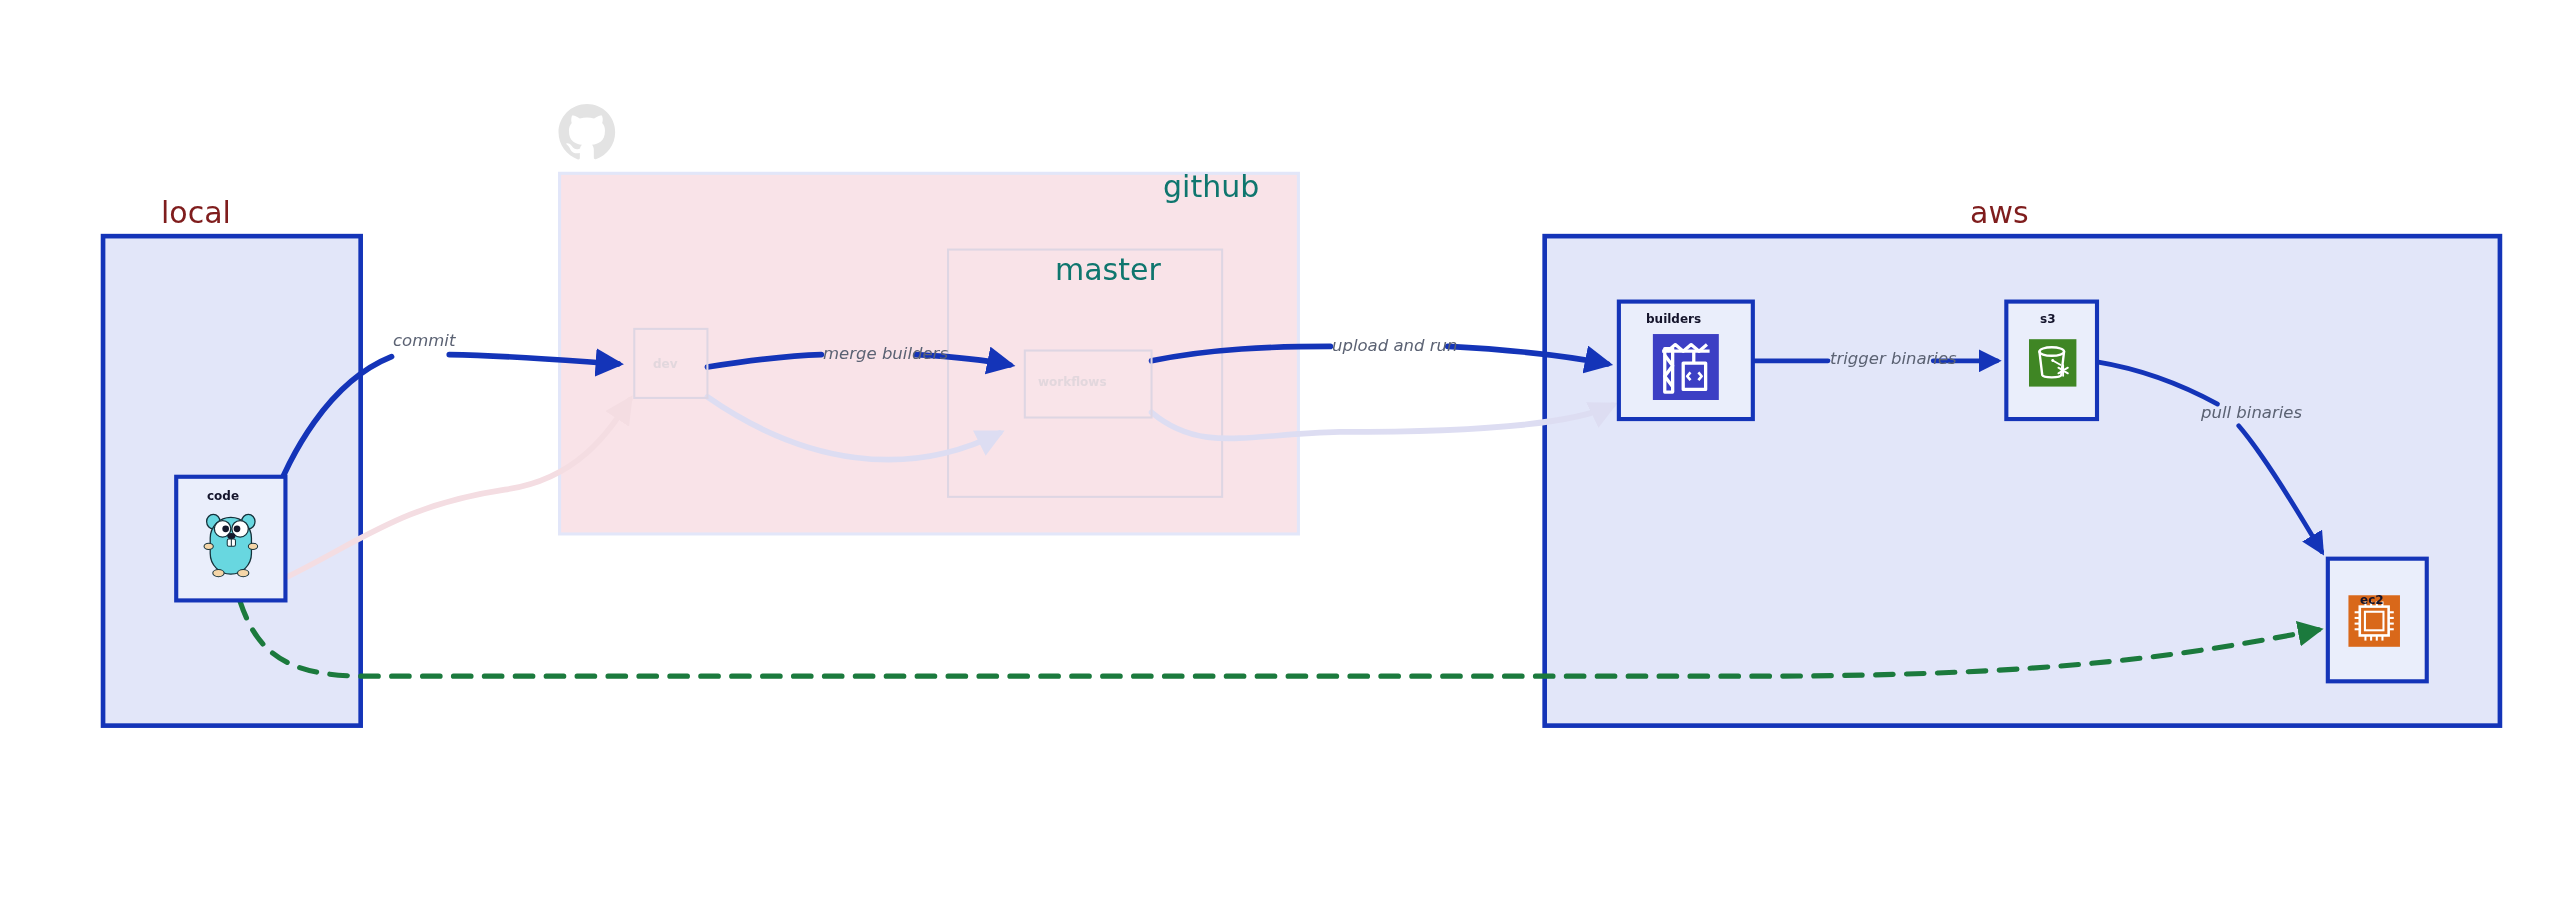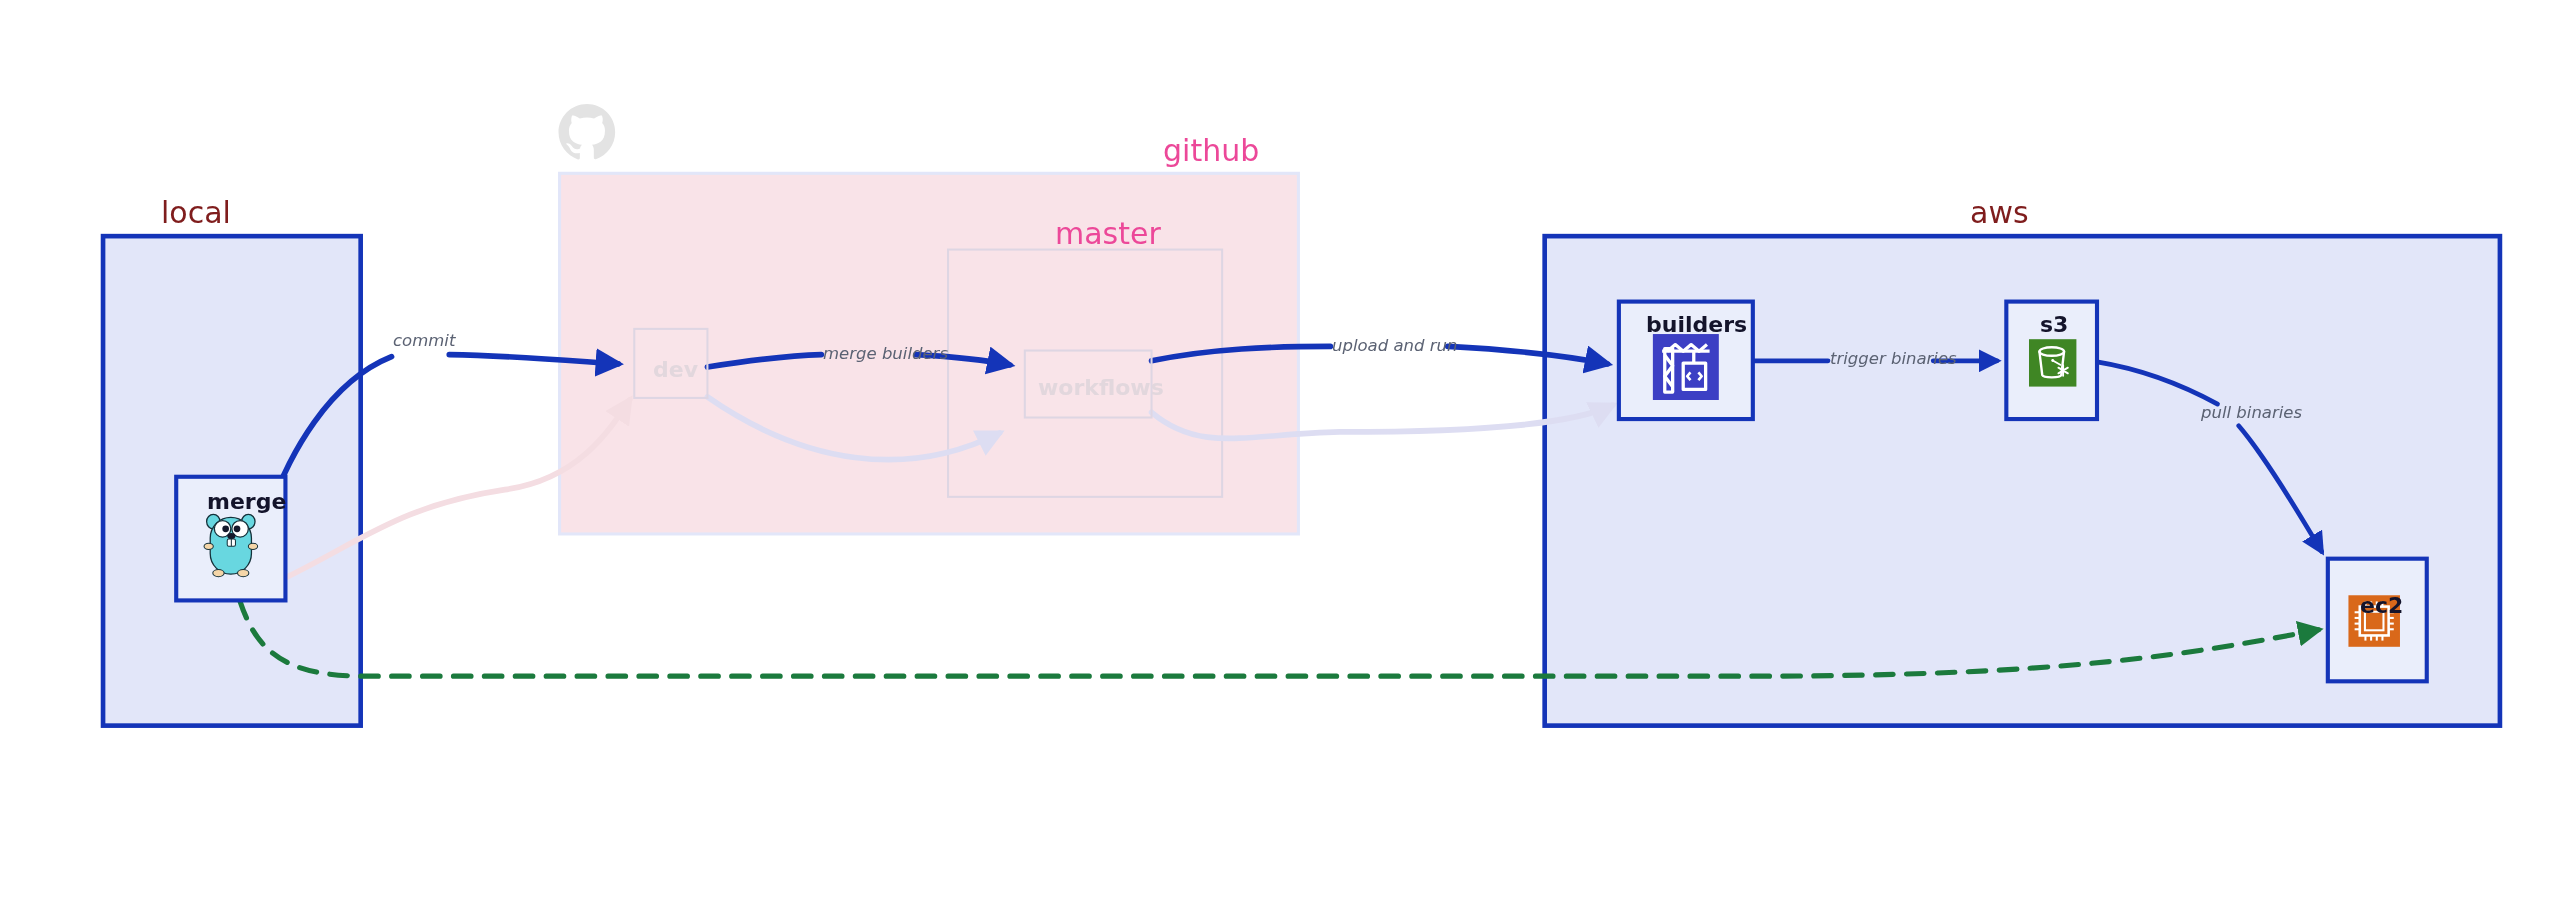--- a/index.html
+++ b/index.html
@@ -1,21 +1,21 @@
 <!DOCTYPE html>
 <html style="font-size:8.2px"><head>
 <meta charset="utf-8">
 <style>
   html,body{margin:0;padding:0;background:#ffffff;}
   body{width:2604px;height:902px;font-family:"DejaVu Sans",sans-serif;overflow:hidden;}
   #stage{position:relative;width:2604px;height:902px;background:#fff;}
   svg#canvas{position:absolute;left:0;top:0;width:2604px;height:902px;}
   .grp-title{position:absolute;font-family:"DejaVu Sans",sans-serif;font-size:30px;color:#7f1d1d;white-space:nowrap;}
-  .grp-title.faded{color:#ec4899;}
-  .node-label{position:absolute;font-family:"DejaVu Sans",sans-serif;font-weight:bold;font-size:22px;color:#14142b;white-space:nowrap;}
+  .grp-title.faded{color:#0f766e;margin-top:36px;}
+  .node-label{position:absolute;font-family:"DejaVu Sans",sans-serif;font-weight:bold;font-size:12px;color:#14142b;white-space:nowrap;}
   .node-label.faded{color:#e2d7dd;}
   .edge-label{position:absolute;font-family:"DejaVu Sans",sans-serif;font-style:italic;font-size:16.5px;color:#5b6273;white-space:nowrap;background:#ffffff00;}
   .page-title{position:absolute;font-family:"DejaVu Sans",sans-serif;font-size:34px;color:#14142b;text-decoration:underline;text-underline-offset:6.2px;white-space:nowrap;}
 </style>
 </head>
 <body>
 
 <div id="stage">
 
   <svg id="canvas" viewBox="0 0 5054 1750">
@@ -138,21 +138,21 @@
   <div id="labels-layer">
       <div class="grp-title" style="left: 161px; top: 195px;">local</div>
       <div class="grp-title faded" style="left: 1163px; top: 133px;">github</div>
       <div class="grp-title" style="left: 1970px; top: 195px;">aws</div>
       <div class="grp-title faded" style="left: 1055px; top: 216px;">master</div>
       <div class="edge-label" style="left: 393px; top: 331px;">commit</div>
       <div class="edge-label" style="left: 823px; top: 344px;">merge builders</div>
       <div class="edge-label" style="left: 1332px; top: 336px;">upload and run</div>
       <div class="edge-label" style="left: 1830px; top: 349px;">trigger binaries</div>
       <div class="edge-label" style="left: 2201px; top: 403px;">pull binaries</div>
-      <div class="node-label" style="left: 207px; top: 489px;">merge</div>
+      <div class="node-label" style="left: 207px; top: 489px;">code</div>
       <div class="node-label faded" style="left: 653px; top: 357px;">dev</div>
       <div class="node-label faded" style="left: 1038px; top: 375px;">workflows</div>
       <div class="node-label" style="left: 1646px; top: 312px;">builders</div>
       <div class="node-label" style="left: 2040px; top: 312px;">s3</div>
       <div class="node-label" style="left: 2360px; top: 569px; margin-top: 24px;">ec2</div>
     </div>
 
 
 </div>
 

